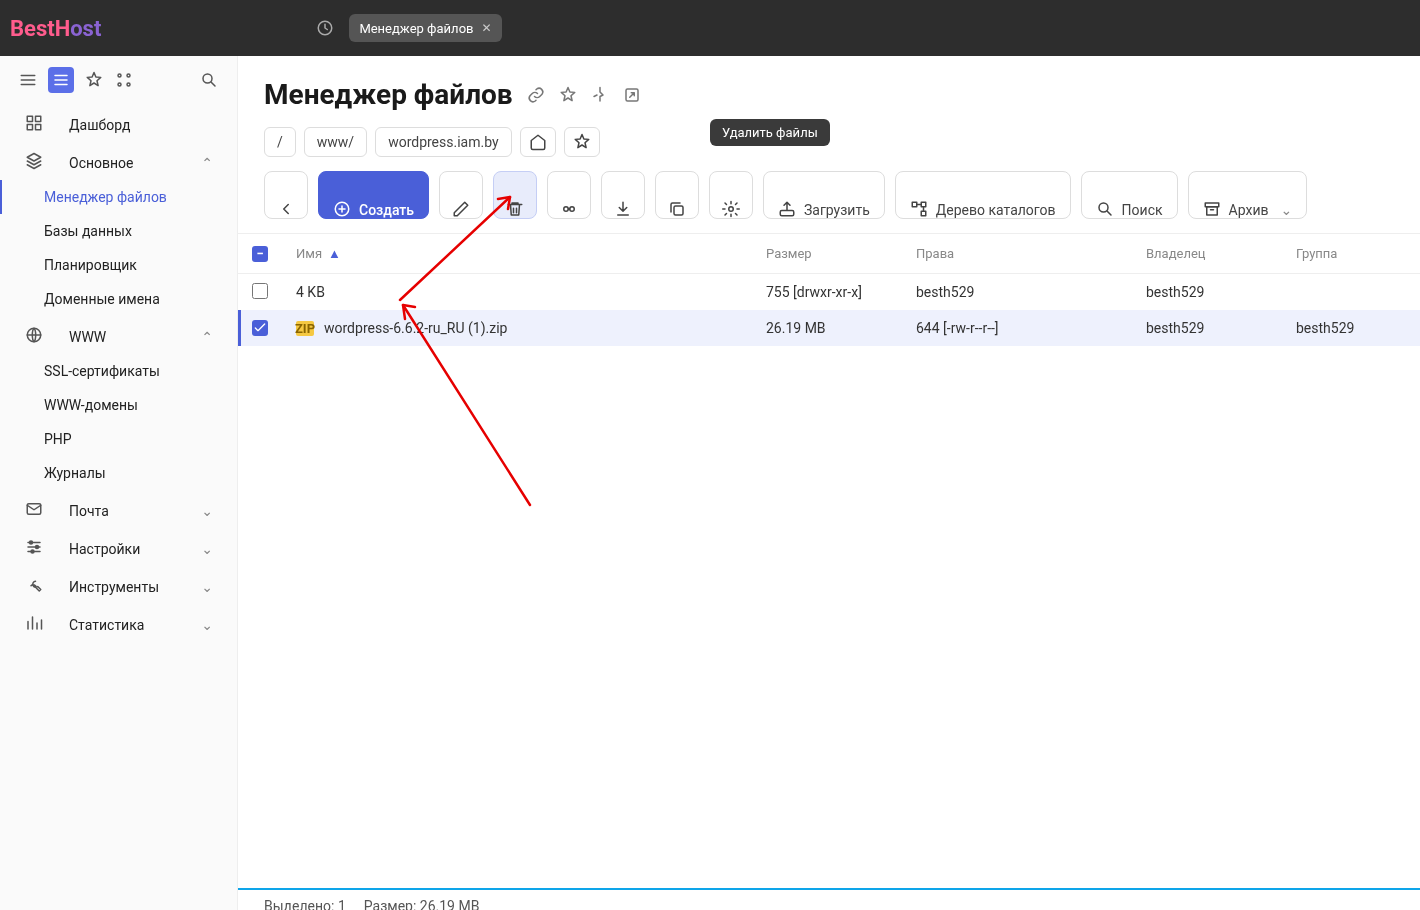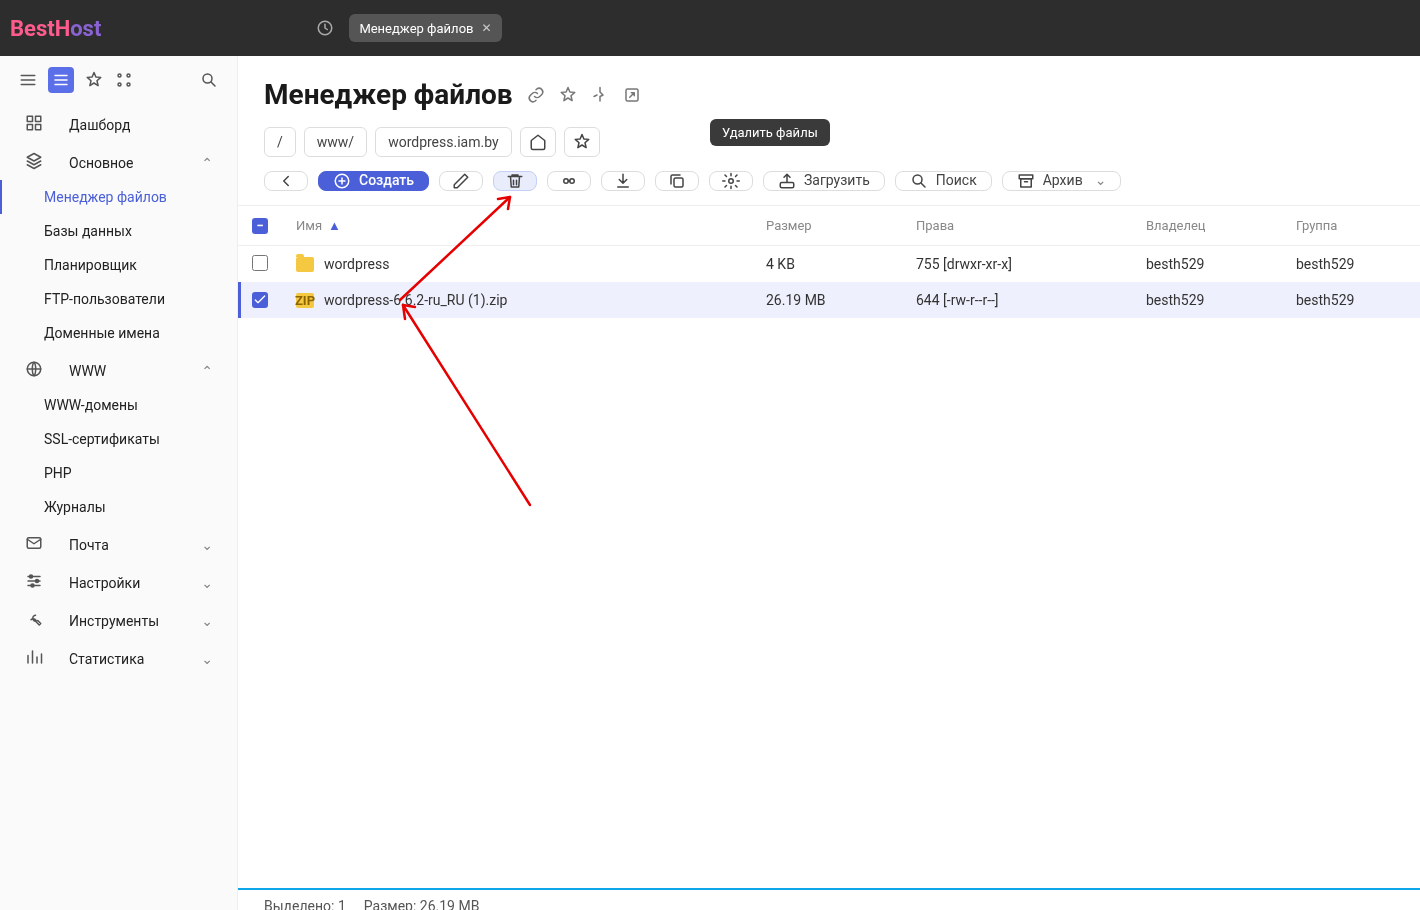--- a/index.html
+++ b/index.html
@@ -22,21 +22,21 @@
   .mi{padding-left:44px;font-size:14px}
   .mi.active{color:#4a5fd8;border-left:2px solid #4a5fd8;padding-left:42px}
   .main{flex:1;display:flex;flex-direction:column;min-width:0}
   .head{padding:22px 26px 10px;display:flex;align-items:center;gap:14px}
   .title{font-size:28px;font-weight:700}
   .hic{color:#777;width:18px;height:18px}
   .crumbs{display:flex;gap:8px;padding:6px 26px 14px;align-items:center;position:relative}
   .crumb{border:1px solid #ddd;border-radius:6px;height:30px;display:flex;align-items:center;padding:0 12px;color:#444;cursor:pointer;background:#fff}
   .tooltip{position:absolute;left:472px;top:-2px;background:#3a3a3a;color:#fff;padding:6px 12px;border-radius:6px;font-size:13px;white-space:nowrap;z-index:10}
   .toolbar{display:flex;gap:10px;padding:0 26px 14px;align-items:center;flex-wrap:nowrap}
-  .btn{height:20px;border:1px solid #ddd;border-radius:8px;display:flex;align-items:flex-start;justify-content:center;padding:0 14px;gap:8px;cursor:pointer;background:#fff;color:#444}
+  .btn{height:48px;border:1px solid #ddd;border-radius:8px;display:flex;align-items:flex-end;justify-content:center;padding:0 14px;gap:8px;cursor:pointer;background:#fff;color:#444}
   .btn.icon-only{width:44px;padding:0}
   .btn.primary{background:#4a5fd8;color:#fff;border-color:#4a5fd8;font-weight:500}
   .btn.sel{background:#e8ecfb;border-color:#c5cef5}
   .table-wrap{flex:1;overflow:auto;border-top:1px solid #eee}
   .thead,.trow{display:grid;grid-template-columns:44px 470px 150px 230px 150px 120px;align-items:center}
   .thead{height:40px;border-bottom:1px solid #eee;color:#888;font-size:13px;padding:0 14px}
   .thead .name{display:flex;align-items:center;gap:6px}
   .trow{height:36px;padding:0 14px;font-size:14px;color:#333}
   .trow.sel{background:#eef1fd;border-left:3px solid #4a5fd8;padding-left:11px}
   .cell-name{display:flex;align-items:center;gap:10px}
@@ -128,40 +128,37 @@
       <div class="mi active">
           <span>Менеджер файлов</span>
         </div>
       <div class="mi">
           <span>Базы данных</span>
         </div>
       <div class="mi">
           <span>Планировщик</span>
         </div>
       <div class="mi">
-          <span>FTP-пользователи</span>
-        </div>
-      <div class="mi">
           <span>Доменные имена</span>
         </div>
       <div class="mh">
           <span class="ic">
             <svg viewBox="0 0 24 24">
               <circle cx="12" cy="12" r="9"></circle>
               <path d="M3 12h18M12 3c3 3 3 15 0 18M12 3c-3 3-3 15 0 18"></path>
             </svg>
           </span>
           <span>WWW</span>
           <span class="chev">⌃</span>
         </div>
       <div class="mi">
+          <span>SSL-сертификаты</span>
+        </div>
+      <div class="mi">
           <span>WWW-домены</span>
-        </div>
-      <div class="mi">
-          <span>SSL-сертификаты</span>
         </div>
       <div class="mi">
           <span>PHP</span>
         </div>
       <div class="mi">
           <span>Журналы</span>
         </div>
       <div class="mh">
           <span class="ic">
             <svg viewBox="0 0 24 24">
@@ -292,20 +289,29 @@
         </div>
       <div class="btn">
           <svg viewBox="0 0 24 24">
             <rect x="3" y="14" width="18" height="7" rx="2"></rect>
             <path d="M12 3v10M8 7l4-4 4 4"></path>
           </svg>
           <span>Загрузить</span>
         </div>
       <div class="btn">
           <svg viewBox="0 0 24 24">
+            <rect x="3" y="3" width="6" height="6"></rect>
+            <rect x="15" y="3" width="6" height="6"></rect>
+            <rect x="15" y="15" width="6" height="6"></rect>
+            <path d="M9 6h6M18 9v6"></path>
+          </svg>
+          <span>Дерево каталогов</span>
+        </div>
+      <div class="btn">
+          <svg viewBox="0 0 24 24">
             <circle cx="10" cy="10" r="6"></circle>
             <path d="M20 20l-5-5"></path>
           </svg>
           <span>Поиск</span>
         </div>
       <div class="btn">
           <svg viewBox="0 0 24 24">
             <rect x="3" y="4" width="18" height="5"></rect>
             <rect x="5" y="9" width="14" height="11"></rect>
             <path d="M10 13h4"></path>
@@ -324,24 +330,20 @@
             <span>Имя</span>
             <span style="color:#4a5fd8">▲</span>
           </div>
         <div>Размер</div>
         <div>Права</div>
         <div>Владелец</div>
         <div>Группа</div>
       </div>
       <div class="trow">
         <div><input type="checkbox" style=""></div>
-        <div class="cell-name">
-            <div class="folder-ic"></div>
-            <span>wordpress</span>
-          </div>
         <div>4 KB</div>
         <div>755 [drwxr-xr-x]</div>
         <div>besth529</div>
         <div>besth529</div>
       </div>
       <div class="trow sel">
         <div>
             <div class="cb-checked">
               <svg viewBox="0 0 24 24" stroke="#fff" stroke-width="3">
                 <path d="M5 12l4 4 10-10"></path>

